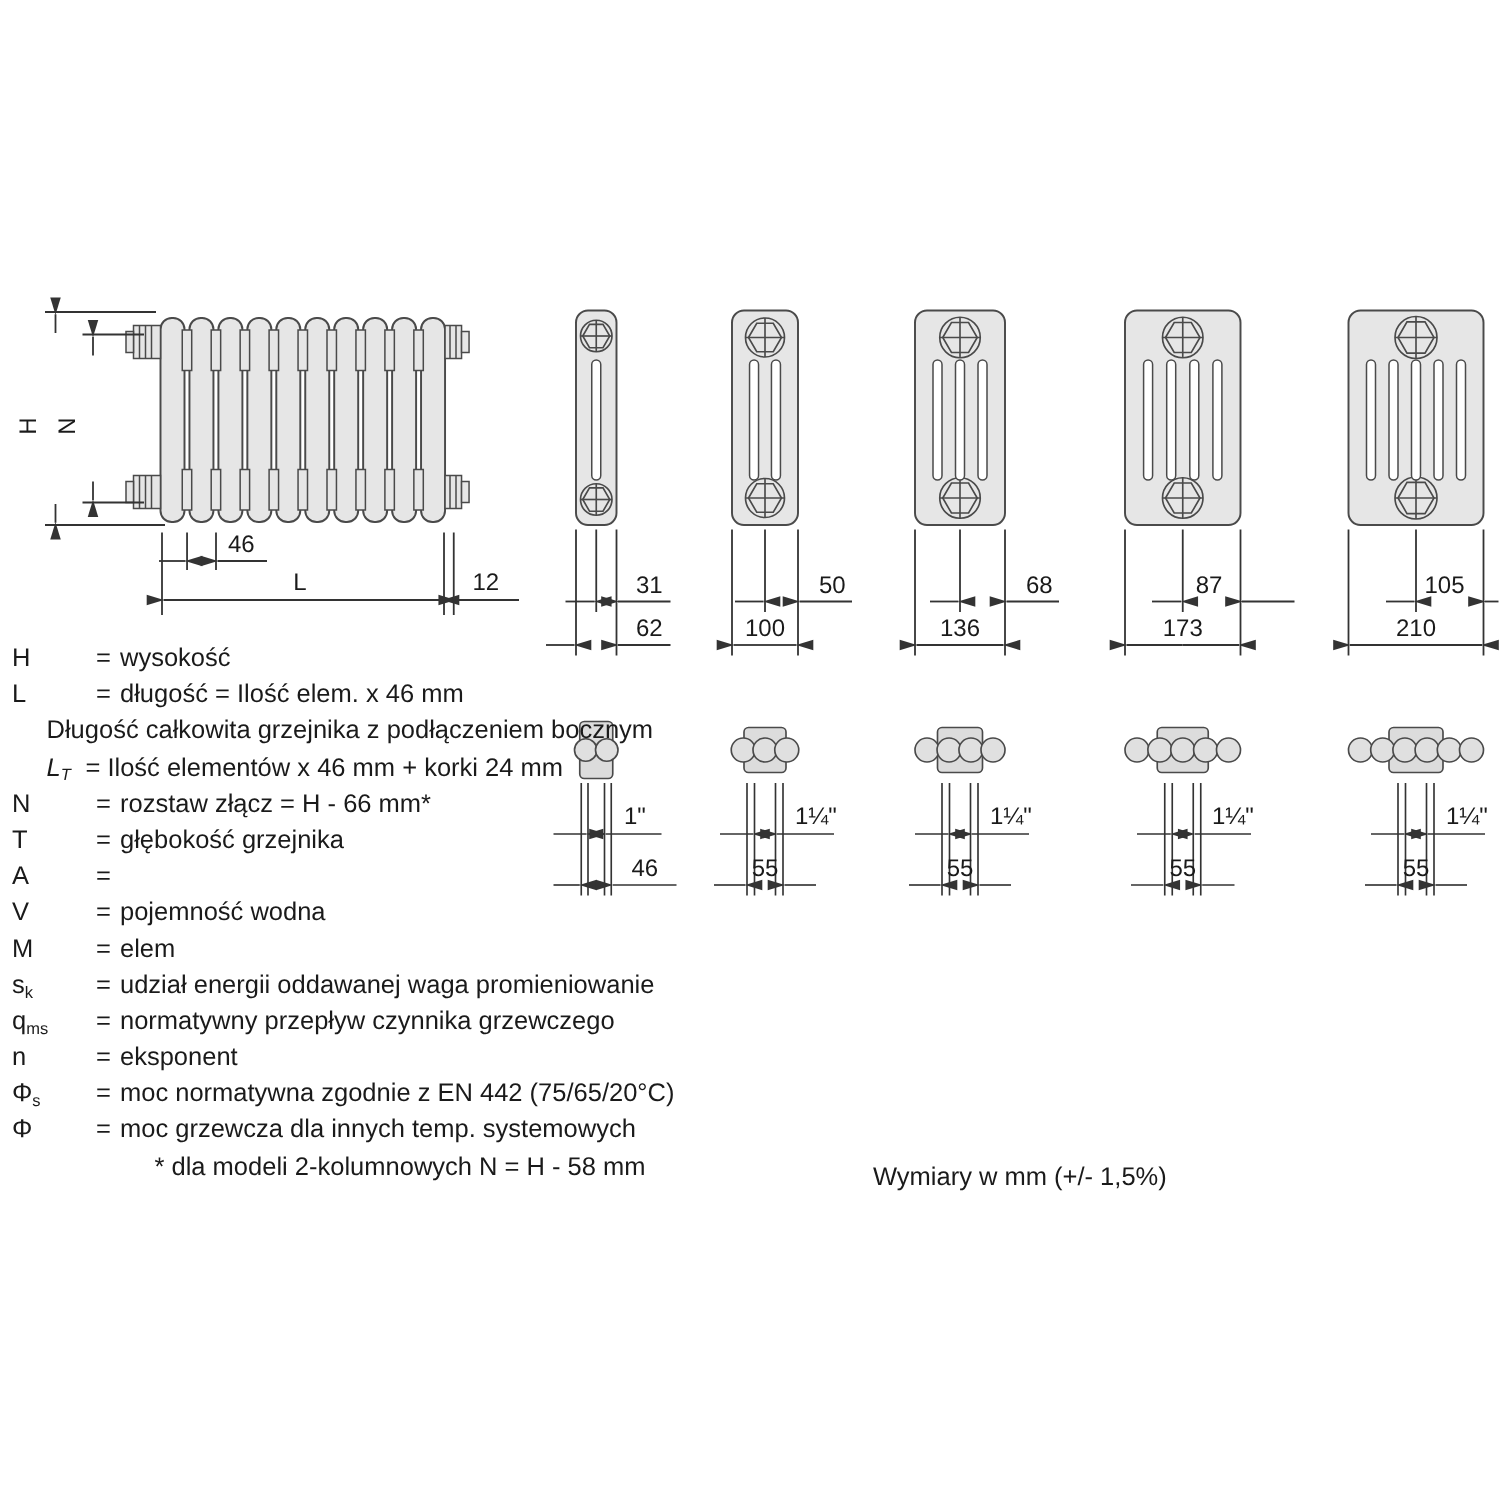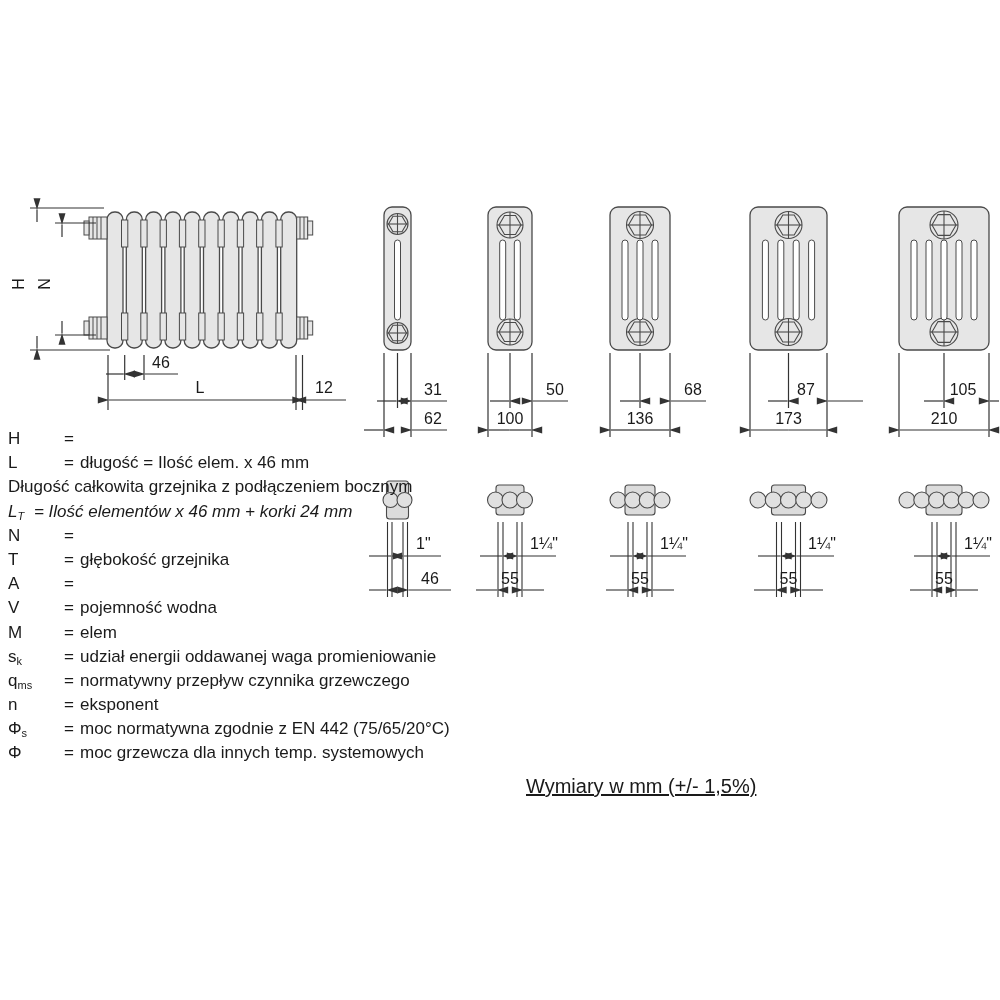--- a/index.html
+++ b/index.html
@@ -2,24 +2,24 @@
 <html><head>
 <meta charset="utf-8">
 <style>
   html,body{margin:0;padding:0;background:#fff;}
   #stage{position:relative;width:1000px;height:1000px;background:#ffffff;overflow:hidden;
          font-family:"Liberation Sans", sans-serif;color:#1a1a1a;}
   svg{position:absolute;left:0;top:0;}
   svg text{font-family:"Liberation Sans", sans-serif;font-size:16px;fill:#1a1a1a;}
   .legend{position:absolute;left:8px;top:427px;width:520px;font-size:17px;}
   .lrow{height:24.2px;line-height:24.2px;white-space:nowrap;display:grid;grid-template-columns:48px 24px 1fr;}
-  .lrow.fullw{display:block;}
+  .lrow.fullw{display:block;margin-left:23px;}
   .lrow .eq{padding-left:8px;}
   sub{font-size:11px;vertical-align:-3px;}
-  .note{position:absolute;left:526px;top:775px;font-size:20px;white-space:nowrap;text-decoration:underline;}
+  .note{position:absolute;left:582px;top:775px;font-size:17px;white-space:nowrap;}
   .ltpre{display:inline-block;font-style:italic;}
 </style>
 </head>
 <body>
 
 <div id="stage">
 
 <svg width="1000" height="1000" viewBox="0 0 1000 1000">
   <defs>
     <marker id="ah" markerUnits="userSpaceOnUse" markerWidth="12" markerHeight="9" refX="0.3" refY="4.5" orient="auto">
@@ -363,34 +363,36 @@
     </g>
     <text x="964" y="549">1¼"</text>
     <text x="944" y="584" text-anchor="middle">55</text>
   </g>
 </svg>
 
   <div class="legend">
     <div class="lrow">
       <span><span>H</span></span>
       <span class="eq">=</span>
+      <span>wysokość</span>
     </div>
     <div class="lrow">
       <span><span>L</span></span>
       <span class="eq">=</span>
       <span>długość = Ilość elem. x 46 mm</span>
     </div>
     <div class="lrow fullw">Długość całkowita grzejnika z podłączeniem bocznym</div>
     <div class="lrow fullw">
       <span class="ltpre"><span>L</span><sub>T</sub></span>
-      <span style="margin-left:5px;font-style:italic;">= Ilość elementów x 46 mm + korki 24 mm</span>
+      <span style="margin-left:5px;">= Ilość elementów x 46 mm + korki 24 mm</span>
     </div>
     <div class="lrow">
       <span><span>N</span></span>
       <span class="eq">=</span>
+      <span>rozstaw złącz = H - 66 mm*</span>
     </div>
     <div class="lrow">
       <span><span>T</span></span>
       <span class="eq">=</span>
       <span>głębokość grzejnika</span>
     </div>
     <div class="lrow">
       <span><span>A</span></span>
       <span class="eq">=</span>
     </div>
@@ -422,17 +424,18 @@
     <div class="lrow">
       <span><span>Φ</span><sub>s</sub></span>
       <span class="eq">=</span>
       <span>moc normatywna zgodnie z EN 442 (75/65/20°C)</span>
     </div>
     <div class="lrow">
       <span><span>Φ</span></span>
       <span class="eq">=</span>
       <span>moc grzewcza dla innych temp. systemowych</span>
     </div>
+    <div class="lrow fullw" style="padding-left:72px;">* dla modeli 2-kolumnowych N = H - 58 mm</div>
   </div>
 
   <div class="note">Wymiary w mm (+/- 1,5%)</div>
 
 </div>
 
 </body></html>

